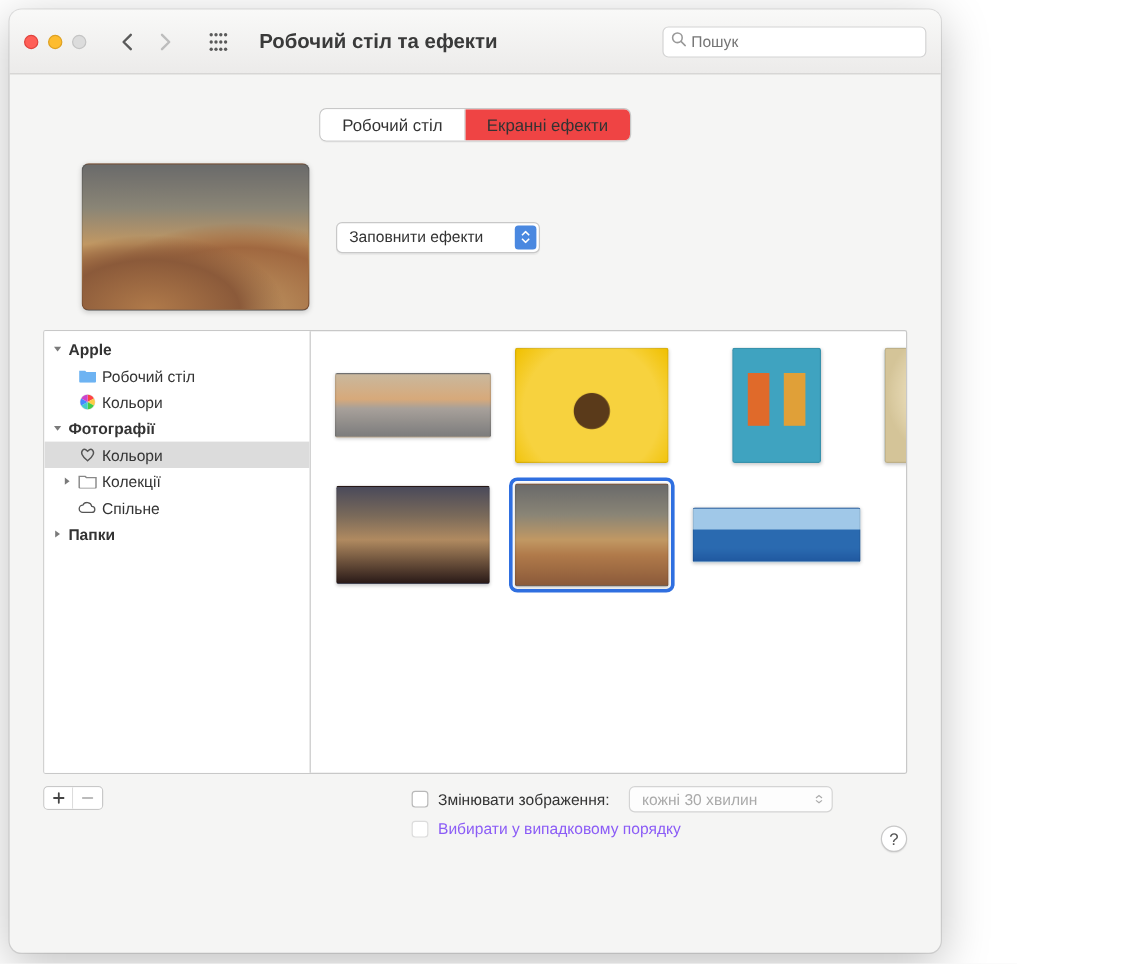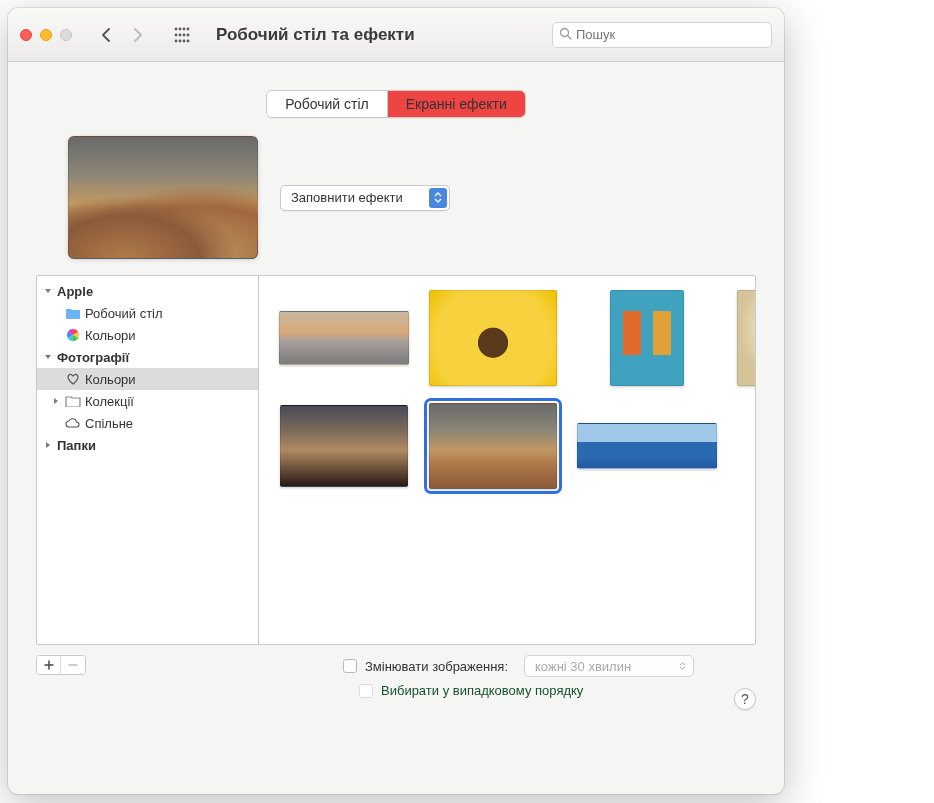--- a/index.html
+++ b/index.html
@@ -245,21 +245,21 @@
     display:flex; align-items:center; justify-content:center;
     font-size: 14px; color:#444;
     cursor:pointer;
   }
   .add-remove button:first-child { border-right:1px solid #dcdcdc; }
   .add-remove button.disabled { color:#bbb; }
   .check-row {
     display: flex; align-items: center; gap: 8px;
     font-size: 13px; color:#333;padding-left:45px;
   }
-  .check-row.disabled { color:#14532d;margin-left:16px; }
+  .check-row.disabled { color:#8b5cf6; }
   .checkbox {
     width: 14px; height: 14px;
     border: 1px solid #b8b8b8;
     border-radius: 3px;
     background: #fff;
   }
   .check-stack { display:flex; flex-direction:column; gap:6px; margin-left: 200px; }
   .interval-select {
     height: 22px;
     min-width: 170px;

